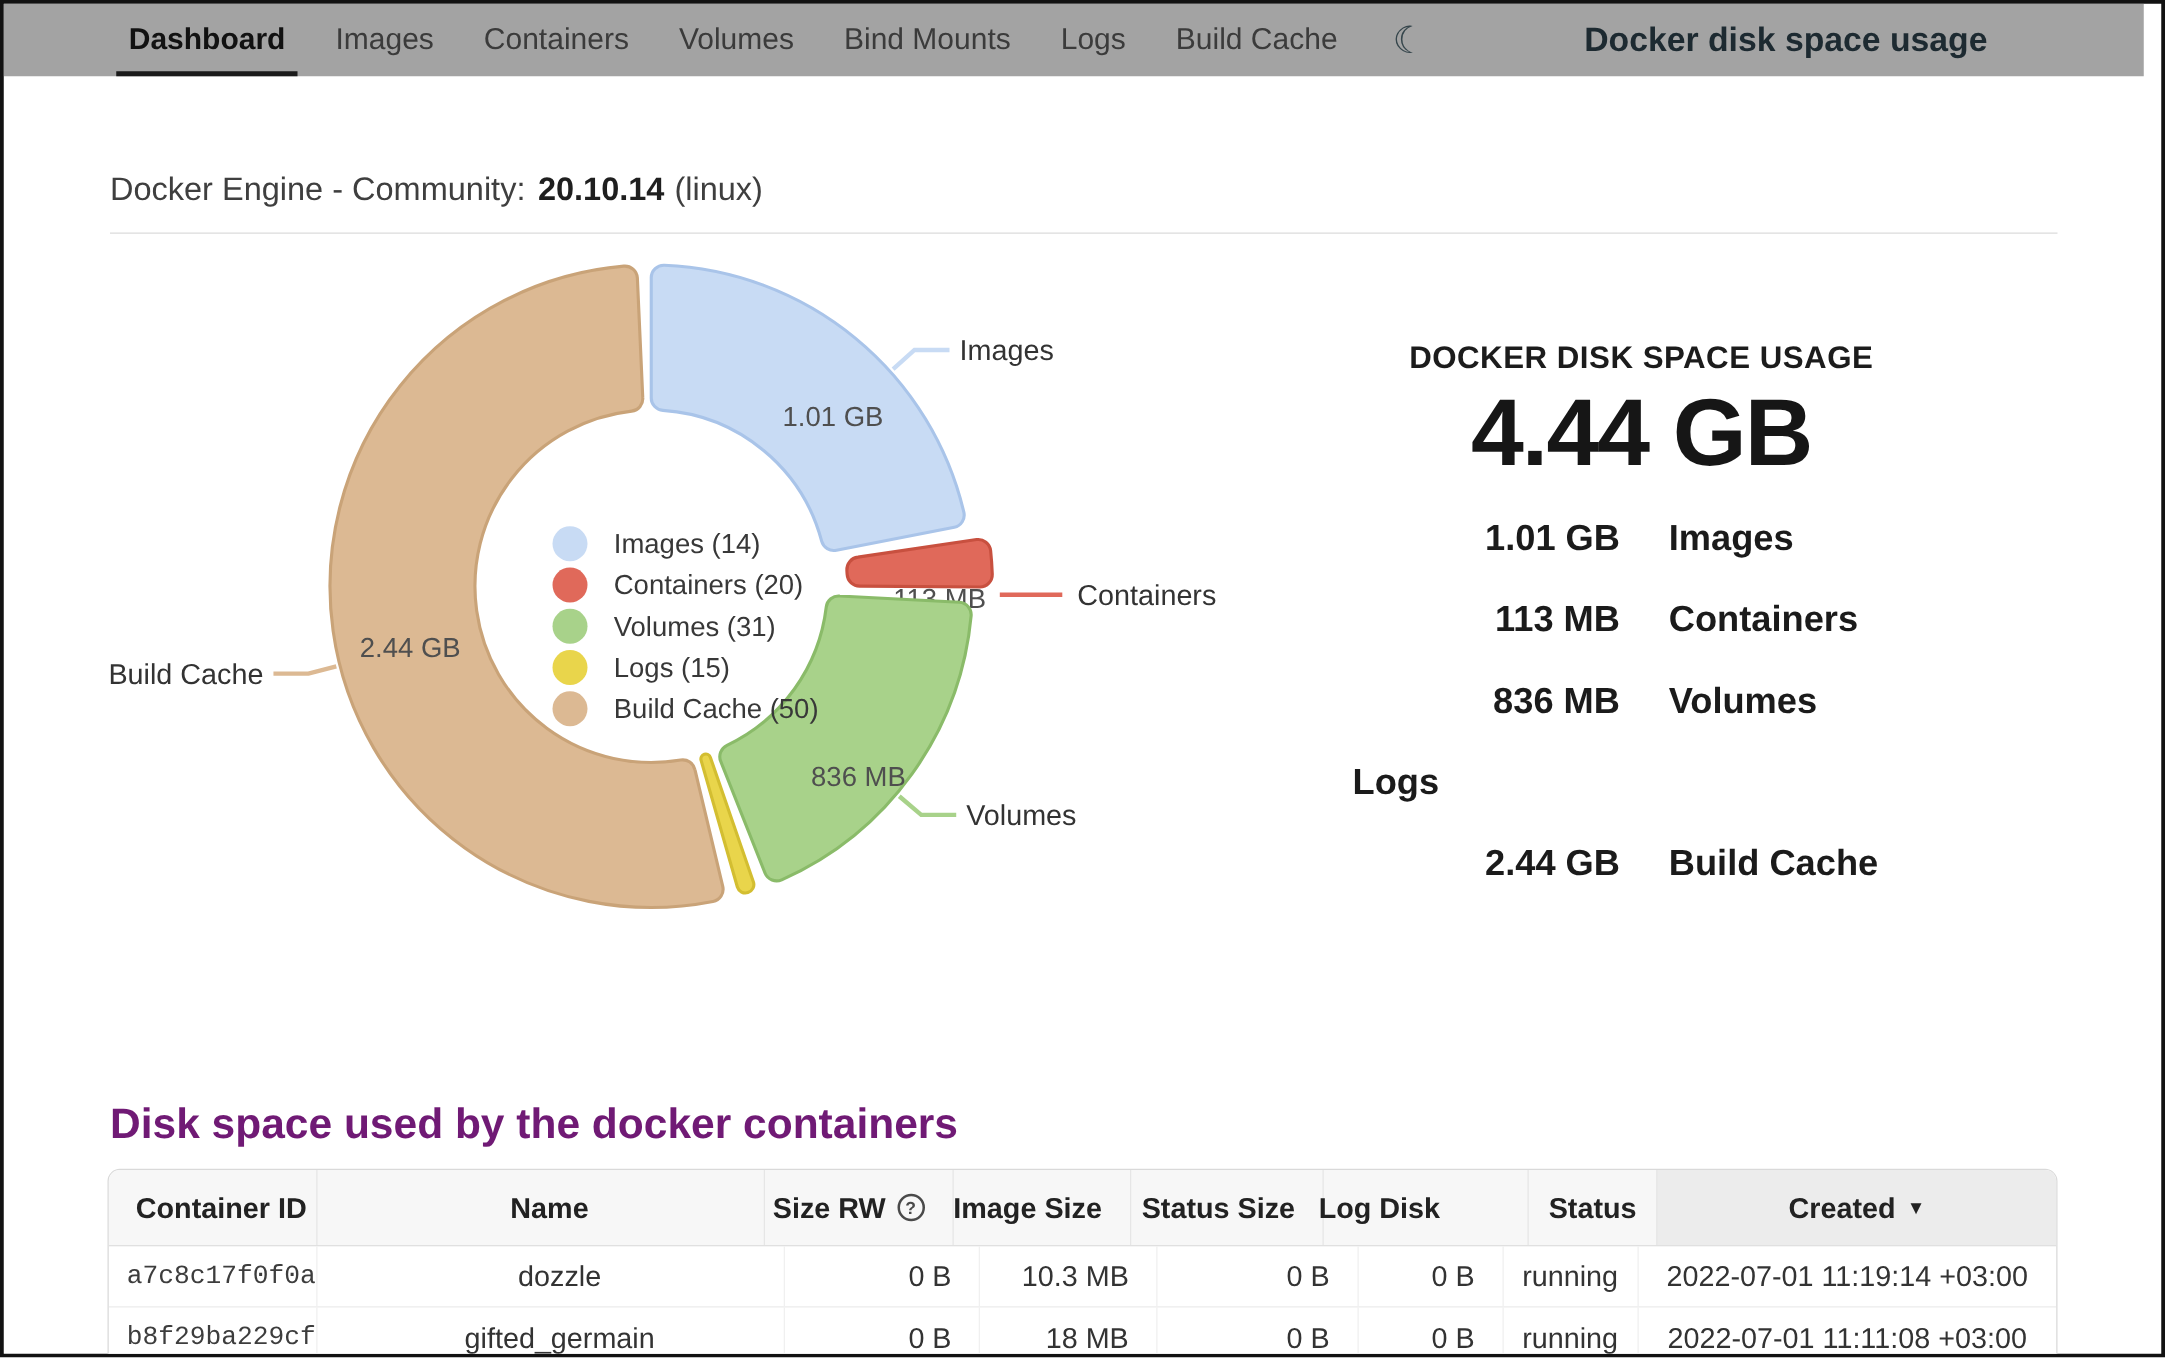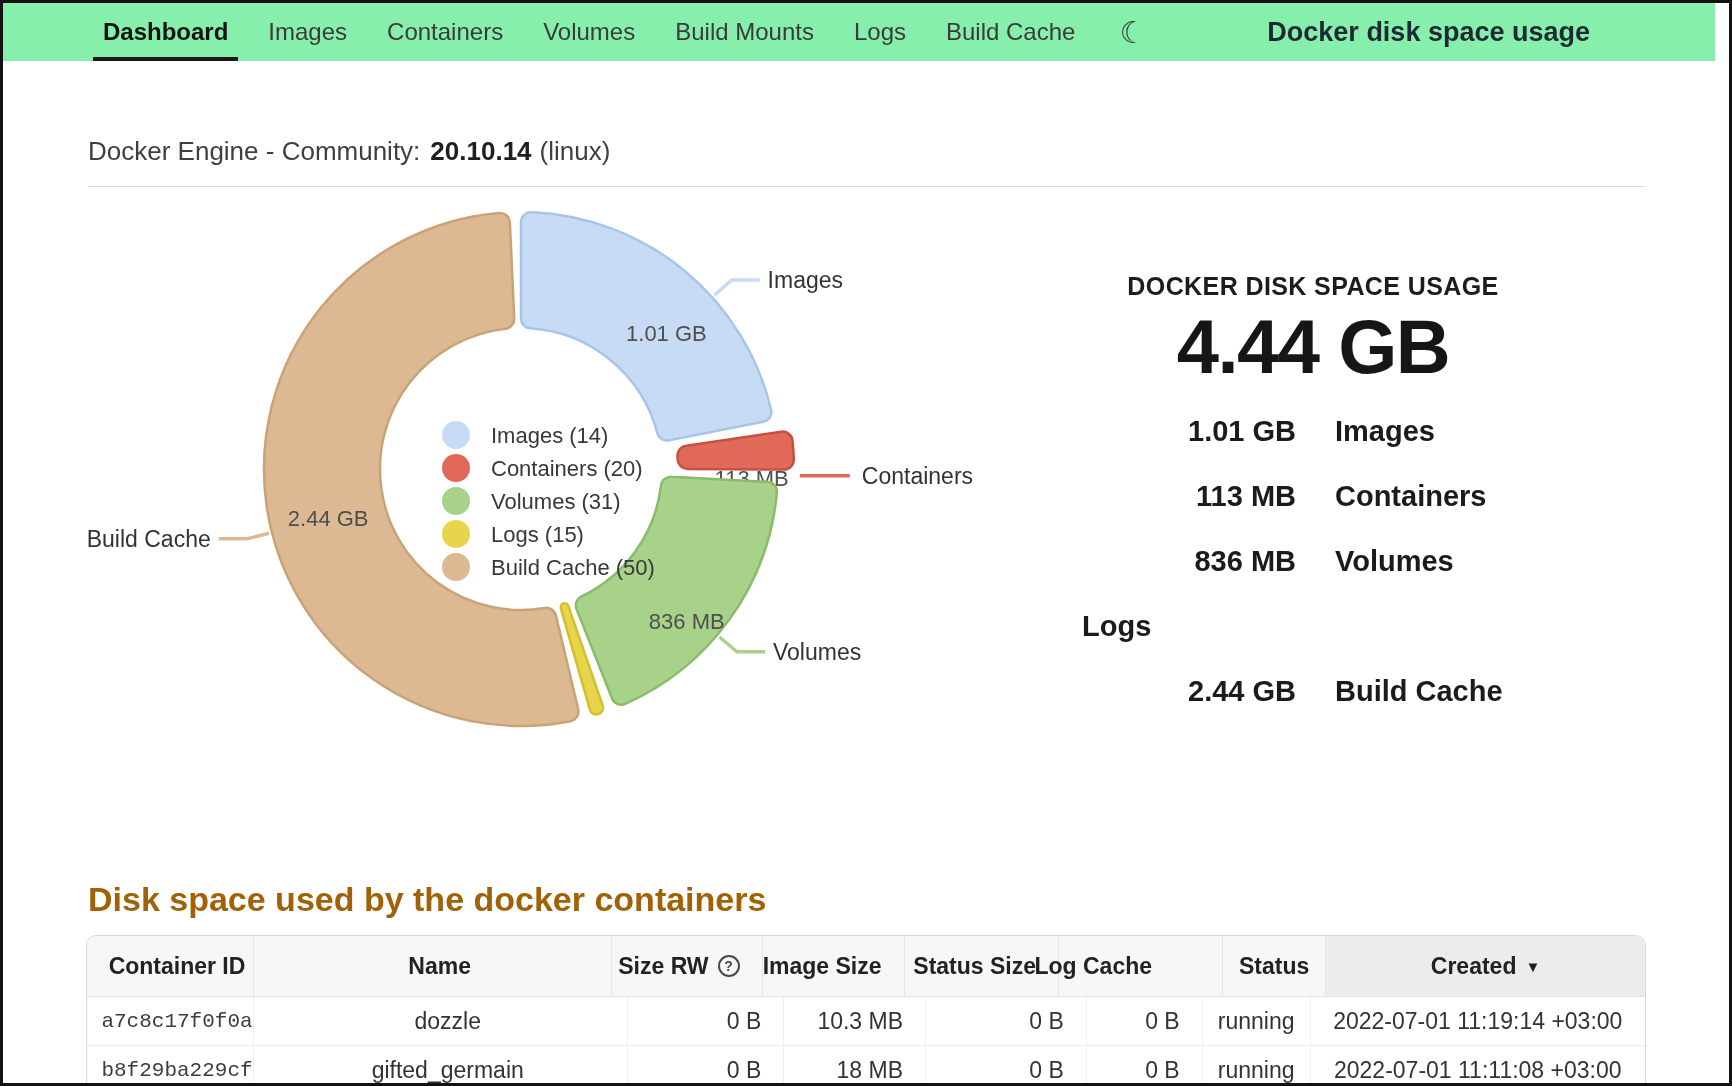--- a/index.html
+++ b/index.html
@@ -2,21 +2,21 @@
 <html><head>
 <meta charset="utf-8">
 <style>
   html,body {margin:0; padding:0; background:#fff;}
   .frame {position:relative; width:1732px; height:1086px; box-sizing:border-box;
           border:3px solid #121212; background:#fff; overflow:hidden;
           font-family:"Liberation Sans", sans-serif;}
 
   
   .navbar {position:absolute; top:0; left:0; width:1712px; height:58px;
-           background:#86efac; display:flex; align-items:stretch;}
+           background:#a3a3a3; display:flex; align-items:stretch;}
   .tabs {display:flex; gap:40px; margin-left:100px; align-items:stretch;}
   .tab {display:flex; align-items:center; font-size:24px; color:#3b3b3b;
         position:relative; cursor:pointer; white-space:nowrap;}
   .tab.active {font-weight:700; color:#121212;}
   .tab.active::after {content:""; position:absolute; left:-10px; right:-10px;
         bottom:0; height:4px; background:#1b1b1b;}
   .moon {margin-left:44px; display:flex; align-items:center; font-size:30px;
          color:#36464c; cursor:pointer;}
   .nav-title {margin-left:auto; margin-right:125px; display:flex; align-items:center;
          font-size:27px; font-weight:700; color:#1d2a31; white-space:nowrap;}
@@ -41,21 +41,21 @@
   .up-total {font-size:76px; font-weight:700; color:#161616; margin-top:6px;
          line-height:80px; letter-spacing:-1.5px;}
   .up-rows {margin-top:12px;}
   .t-row {display:flex; height:65px; align-items:center; font-weight:700;
          font-size:29px; color:#1b1b1b;}
   .t-val {width:253px; text-align:right;}
   .t-lab {margin-left:39px; text-align:left;}
 
   
   .section-heading {position:absolute; left:85px; top:876px; font-size:34px;
-         font-weight:700; color:#a16207; line-height:40px;}
+         font-weight:700; color:#701a75; line-height:40px;}
   .table {position:absolute; left:83px; top:932px; width:1560px; box-sizing:border-box;
          border:1px solid #d9d9d9; border-radius:10px; background:#fff; overflow:hidden;}
   .thead {display:flex; height:60px; background:#f7f7f7; border-bottom:1px solid #e0e0e0;}
   .th {display:flex; align-items:center; font-size:23px; font-weight:700; color:#222;
          box-sizing:border-box; white-space:nowrap; cursor:pointer;}
   .th + .th {border-left:1px solid #e6e6e6;}
   .th.sorted {background:#ececec;}
   .trow {display:flex; height:48px; border-bottom:1px solid #ececec; font-size:23px; color:#333;}
   .trow:last-child {border-bottom:none;}
   .td {display:flex; align-items:center; box-sizing:border-box; white-space:nowrap;}
@@ -113,21 +113,21 @@
         <text x="488" y="564" font-size="22" fill="#383838" dominant-baseline="central">Build Cache (50)</text>
       </g>
     </svg>
 
   <div class="navbar">
     <div class="tabs" id="nav-tabs">
         <div class="tab active">Dashboard</div>
         <div class="tab">Images</div>
         <div class="tab">Containers</div>
         <div class="tab">Volumes</div>
-        <div class="tab">Build Mounts</div>
+        <div class="tab">Bind Mounts</div>
         <div class="tab">Logs</div>
         <div class="tab">Build Cache</div>
       </div>
     <div class="moon">
       <span>☾</span>
     </div>
     <div class="nav-title">Docker disk space usage</div>
   </div>
 
   <div class="engine-row">
@@ -176,21 +176,21 @@
           <span>Size RW</span>
           <span class="help-icon">?</span>
         </div>
         <div class="th ar" style="width: 142px;">
           <span>Image Size</span>
         </div>
         <div class="th ar" style="width: 161px;">
           <span>Status Size</span>
         </div>
         <div class="th ar" style="width: 116px;">
-          <span>Log Cache</span>
+          <span>Log Disk</span>
         </div>
         <div class="th ac" style="width: 108px; margin-left: 48px;">
           <span>Status</span>
         </div>
         <div class="th ac sorted" style="width: 336px;">
           <span>Created</span>
           <span class="sort-icon">▼</span>
         </div>
       </div>
     <div id="table-body">

